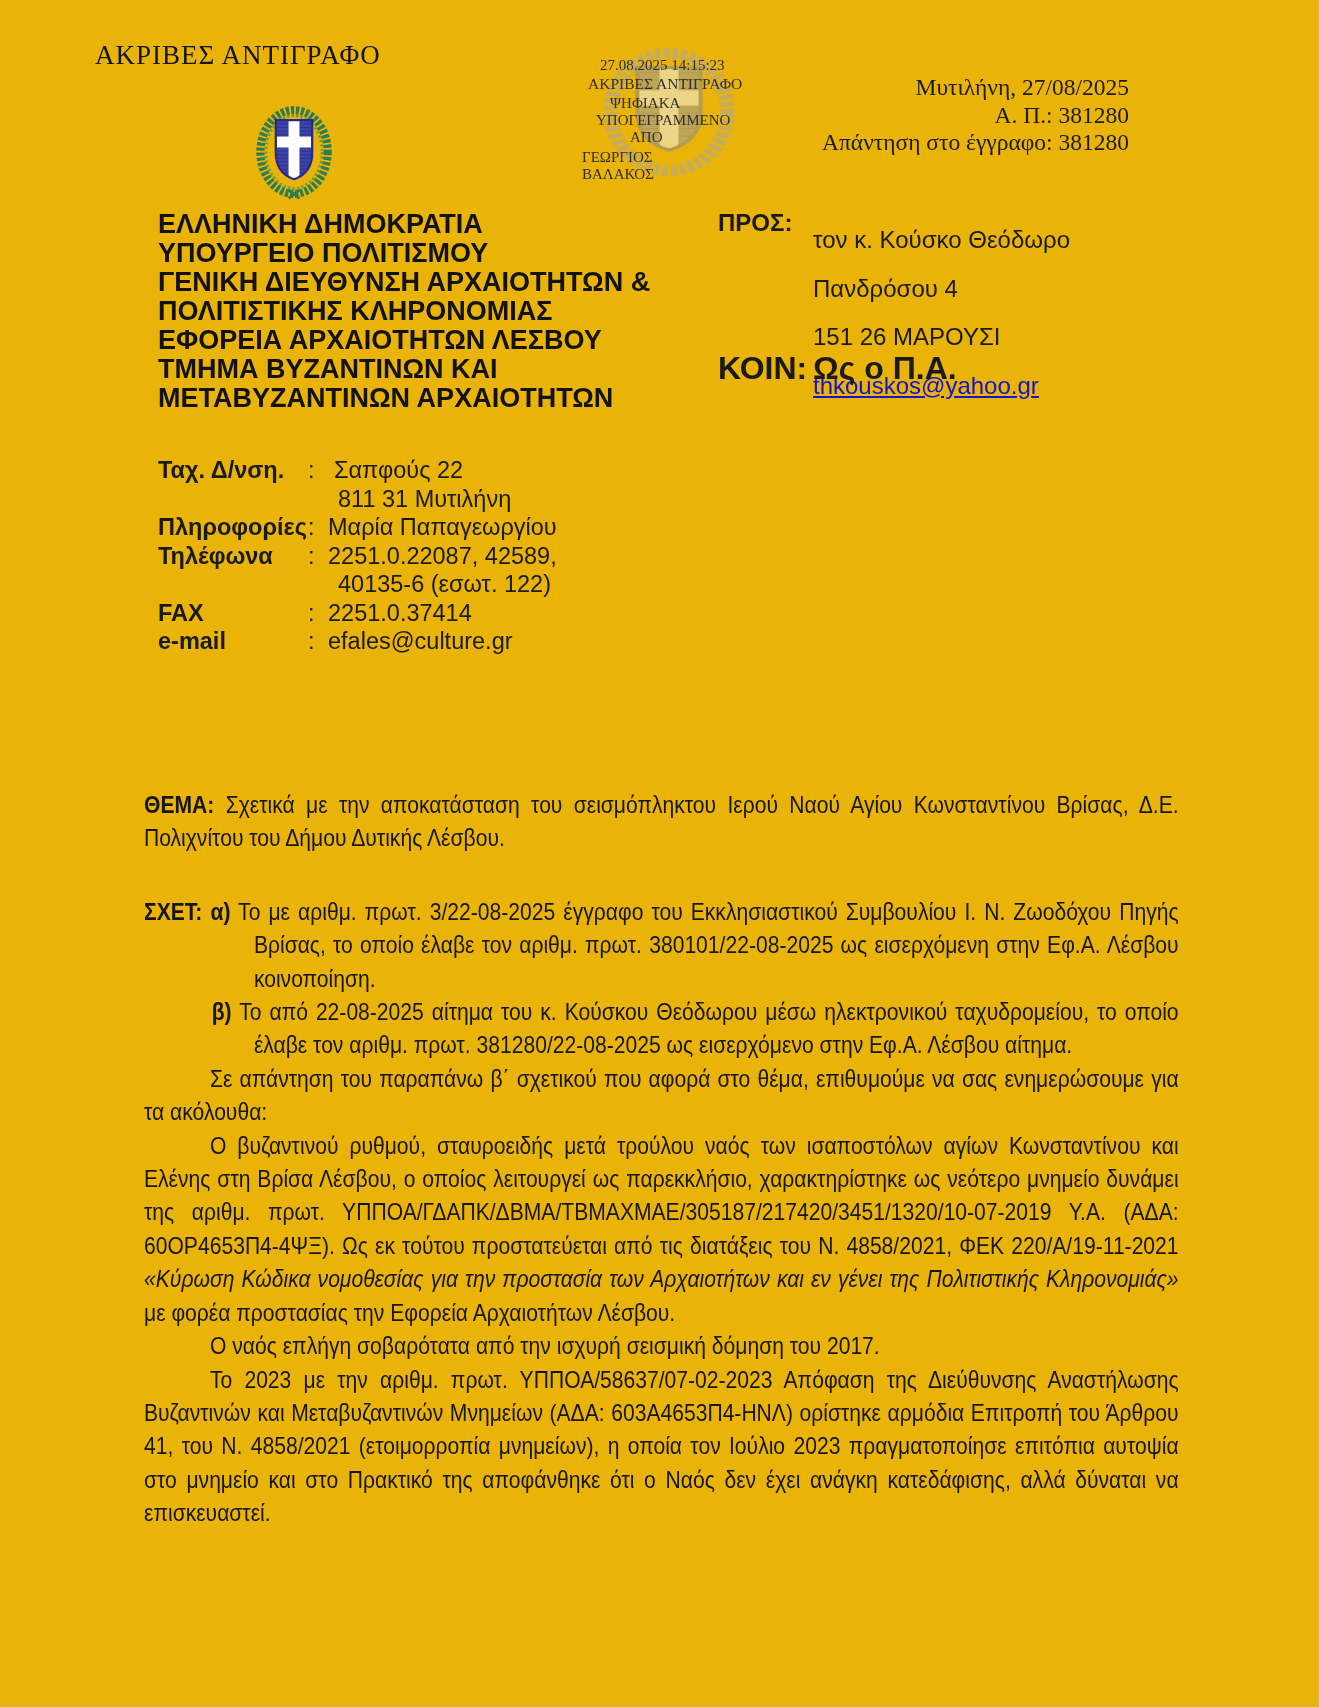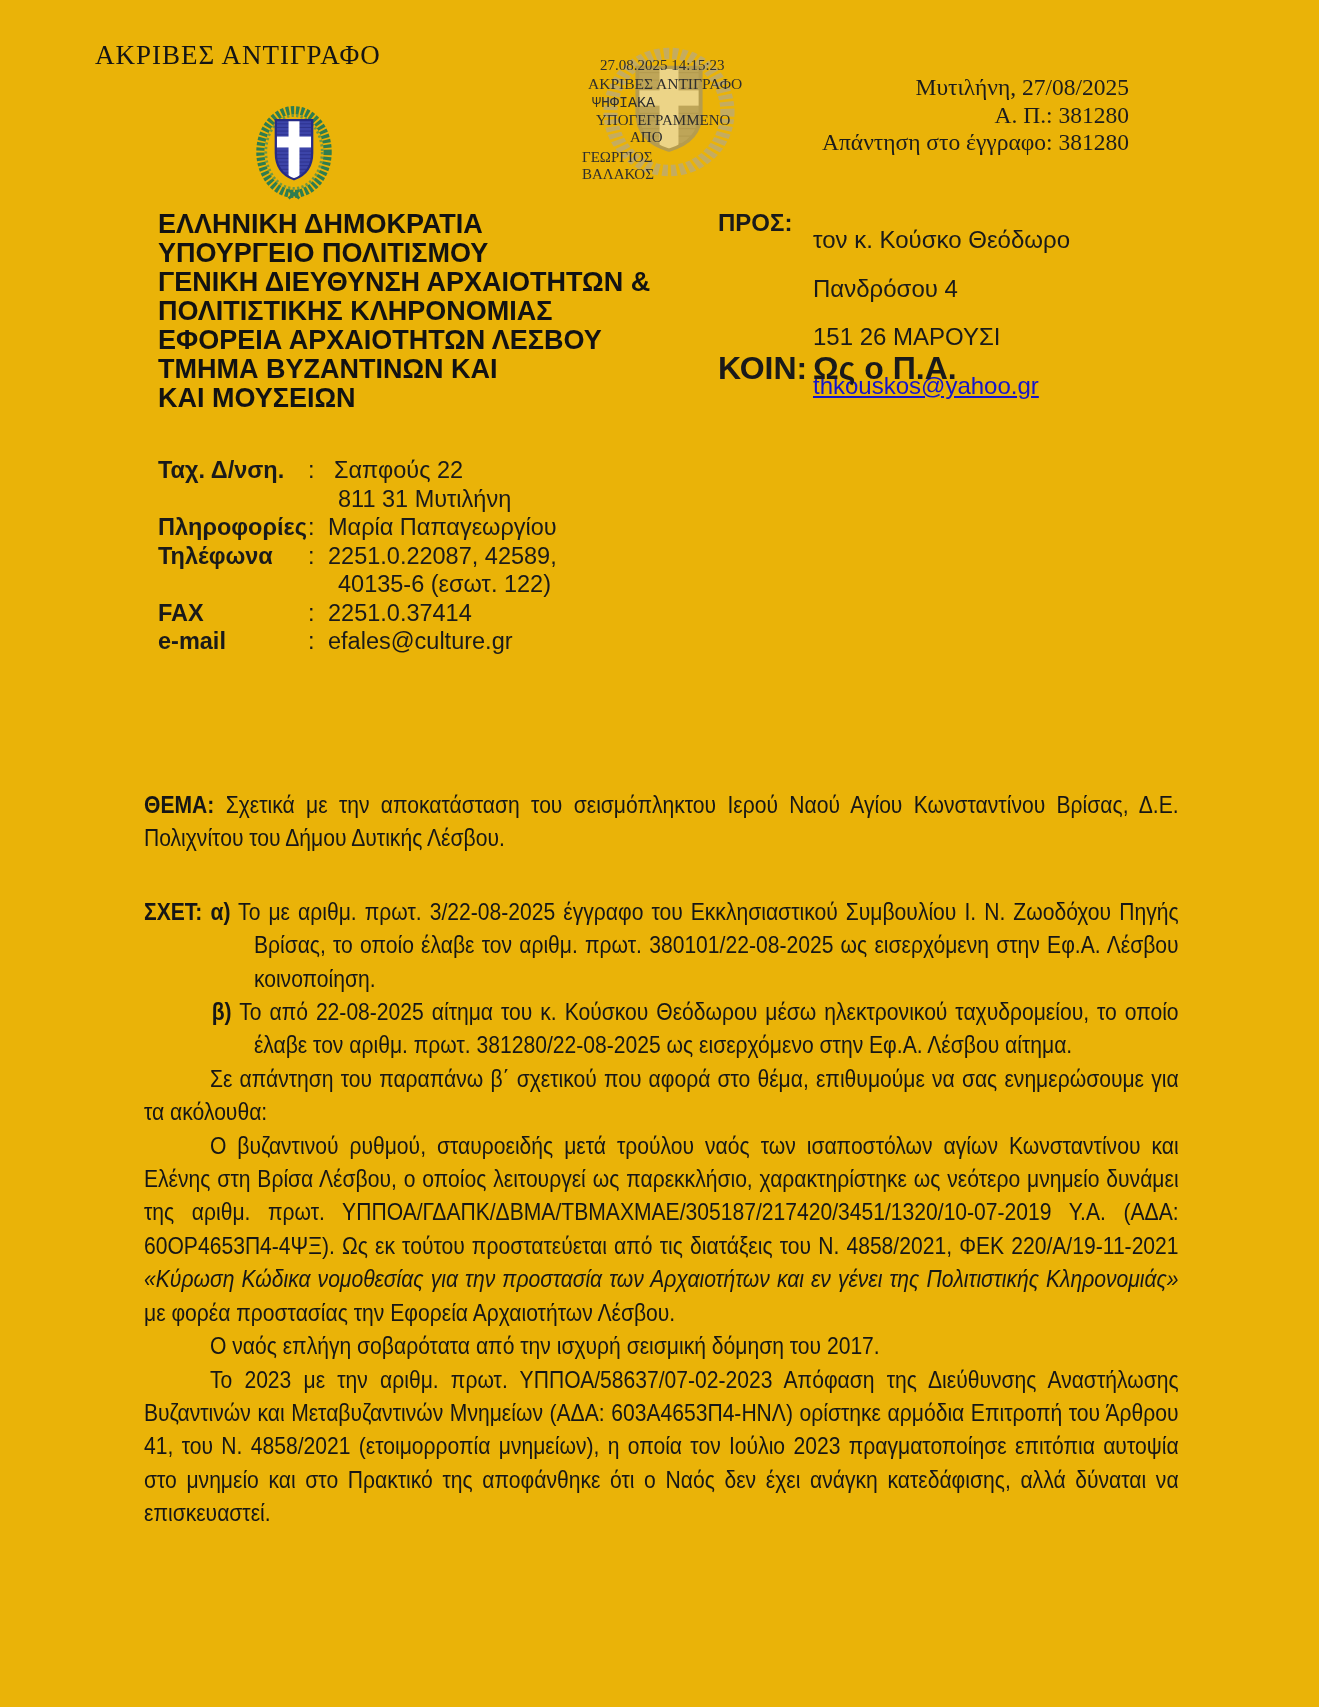--- a/index.html
+++ b/index.html
@@ -22,21 +22,21 @@
   
   .stamp {
     position:absolute; left:560px; top:36px; width:240px; height:160px;
     font-family:"Liberation Serif","DejaVu Serif",serif;
     font-size:15px; line-height:15px; color:#2e2e2e;
   }
   .stamp-emblem { position:absolute; left:30px; top:6px; width:158px; height:140px; opacity:.55; }
   .st { position:relative; white-space:nowrap; }
   .st-dt   { margin:22px 0 0 40px; }
   .st-cert { margin:3px  0 0 28px; font-size:15.5px; }
-  .st-dig  { margin:5px 0 0 32px;font-family:Liberation Mono, monospace; }
+  .st-dig  { margin:5px 0 0 50px; }
   .st-sgn  { margin:2px  0 0 36px; }
   .st-by   { margin:2px  0 0 70px; }
   .st-first{ margin:5px  0 0 22px; }
   .st-last { margin:2px  0 0 22px; }
 
   
   .hdr-right {
     position:absolute; top:74px; right:190px; text-align:right;
     font-family:"Liberation Serif","DejaVu Serif",serif;
     font-size:23.5px; line-height:27.5px; color:#1c1c1c; white-space:nowrap;
@@ -159,21 +159,21 @@
     <div>Απάντηση στο έγγραφο: 381280</div>
   </div>
 
   <div class="sender">
     <div>ΕΛΛΗΝΙΚΗ ΔΗΜΟΚΡΑΤΙΑ</div>
     <div>ΥΠΟΥΡΓΕΙΟ ΠΟΛΙΤΙΣΜΟΥ</div>
     <div>ΓΕΝΙΚΗ ΔΙΕΥΘΥΝΣΗ ΑΡΧΑΙΟΤΗΤΩΝ &amp;</div>
     <div>ΠΟΛΙΤΙΣΤΙΚΗΣ ΚΛΗΡΟΝΟΜΙΑΣ</div>
     <div>ΕΦΟΡΕΙΑ ΑΡΧΑΙΟΤΗΤΩΝ ΛΕΣΒΟΥ</div>
     <div>ΤΜΗΜΑ ΒΥΖΑΝΤΙΝΩΝ ΚΑΙ</div>
-    <div>ΚΑΙ ΜΟΥΣΕΙΩΝ</div>
+    <div>ΜΕΤΑΒΥΖΑΝΤΙΝΩΝ ΑΡΧΑΙΟΤΗΤΩΝ</div>
   </div>
 
   <div class="addr">
     <div class="addr-label">ΠΡΟΣ:</div>
     <div class="addr-content">
       <div>τον κ. Κούσκο Θεόδωρο</div>
       <div>Πανδρόσου 4</div>
       <div>151 26 ΜΑΡΟΥΣΙ</div>
       <a class="addr-email">thkouskos@yahoo.gr</a>
     </div>

